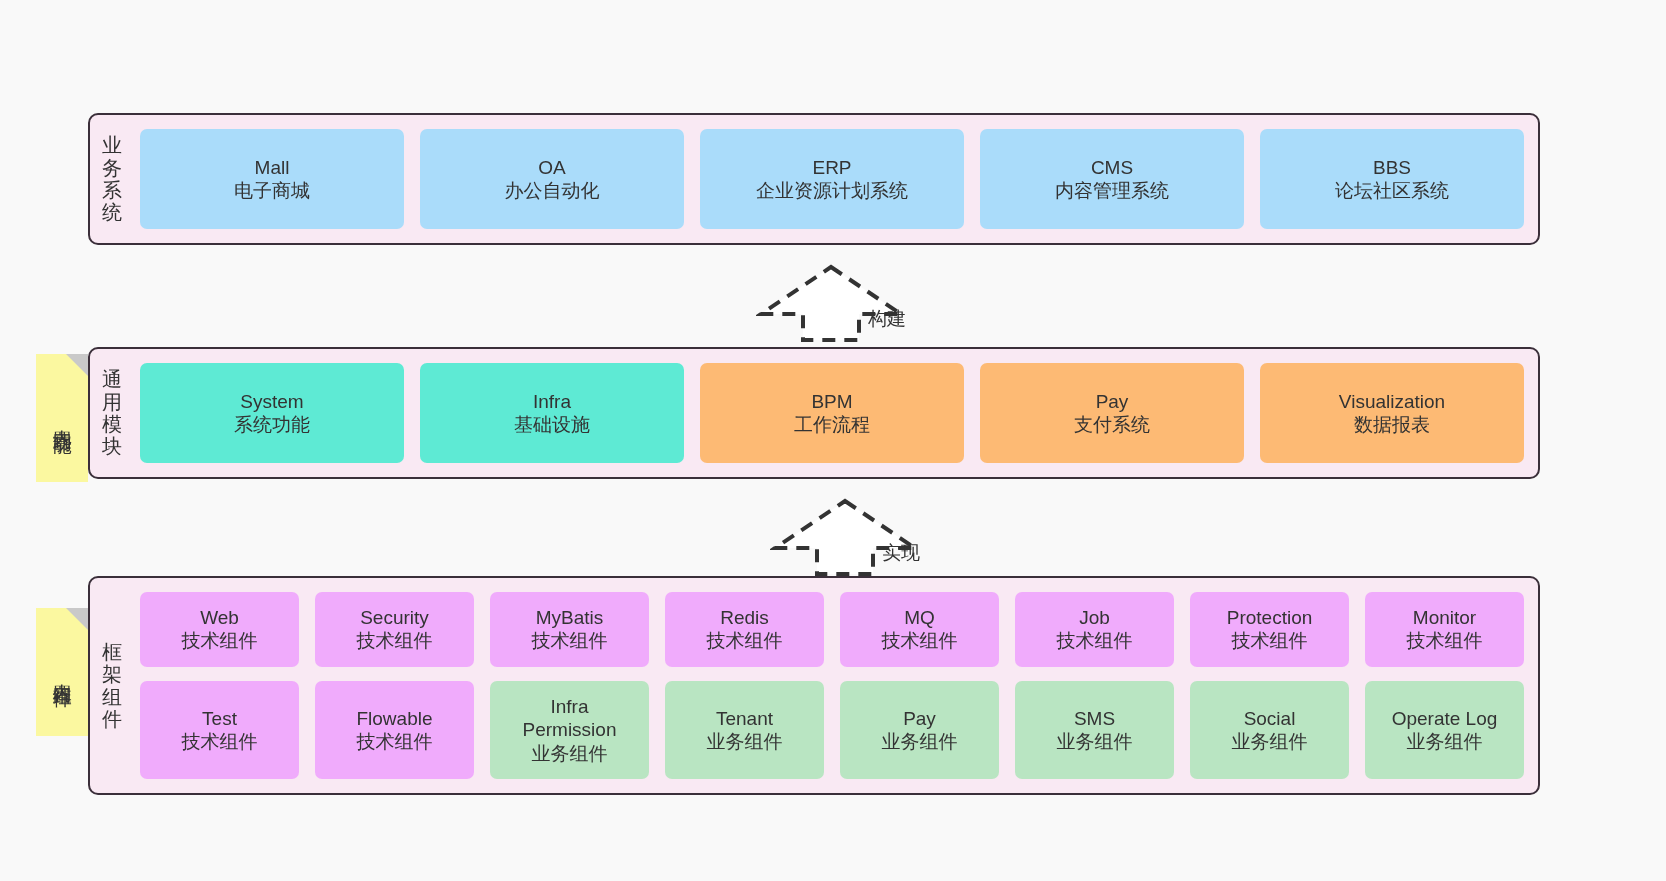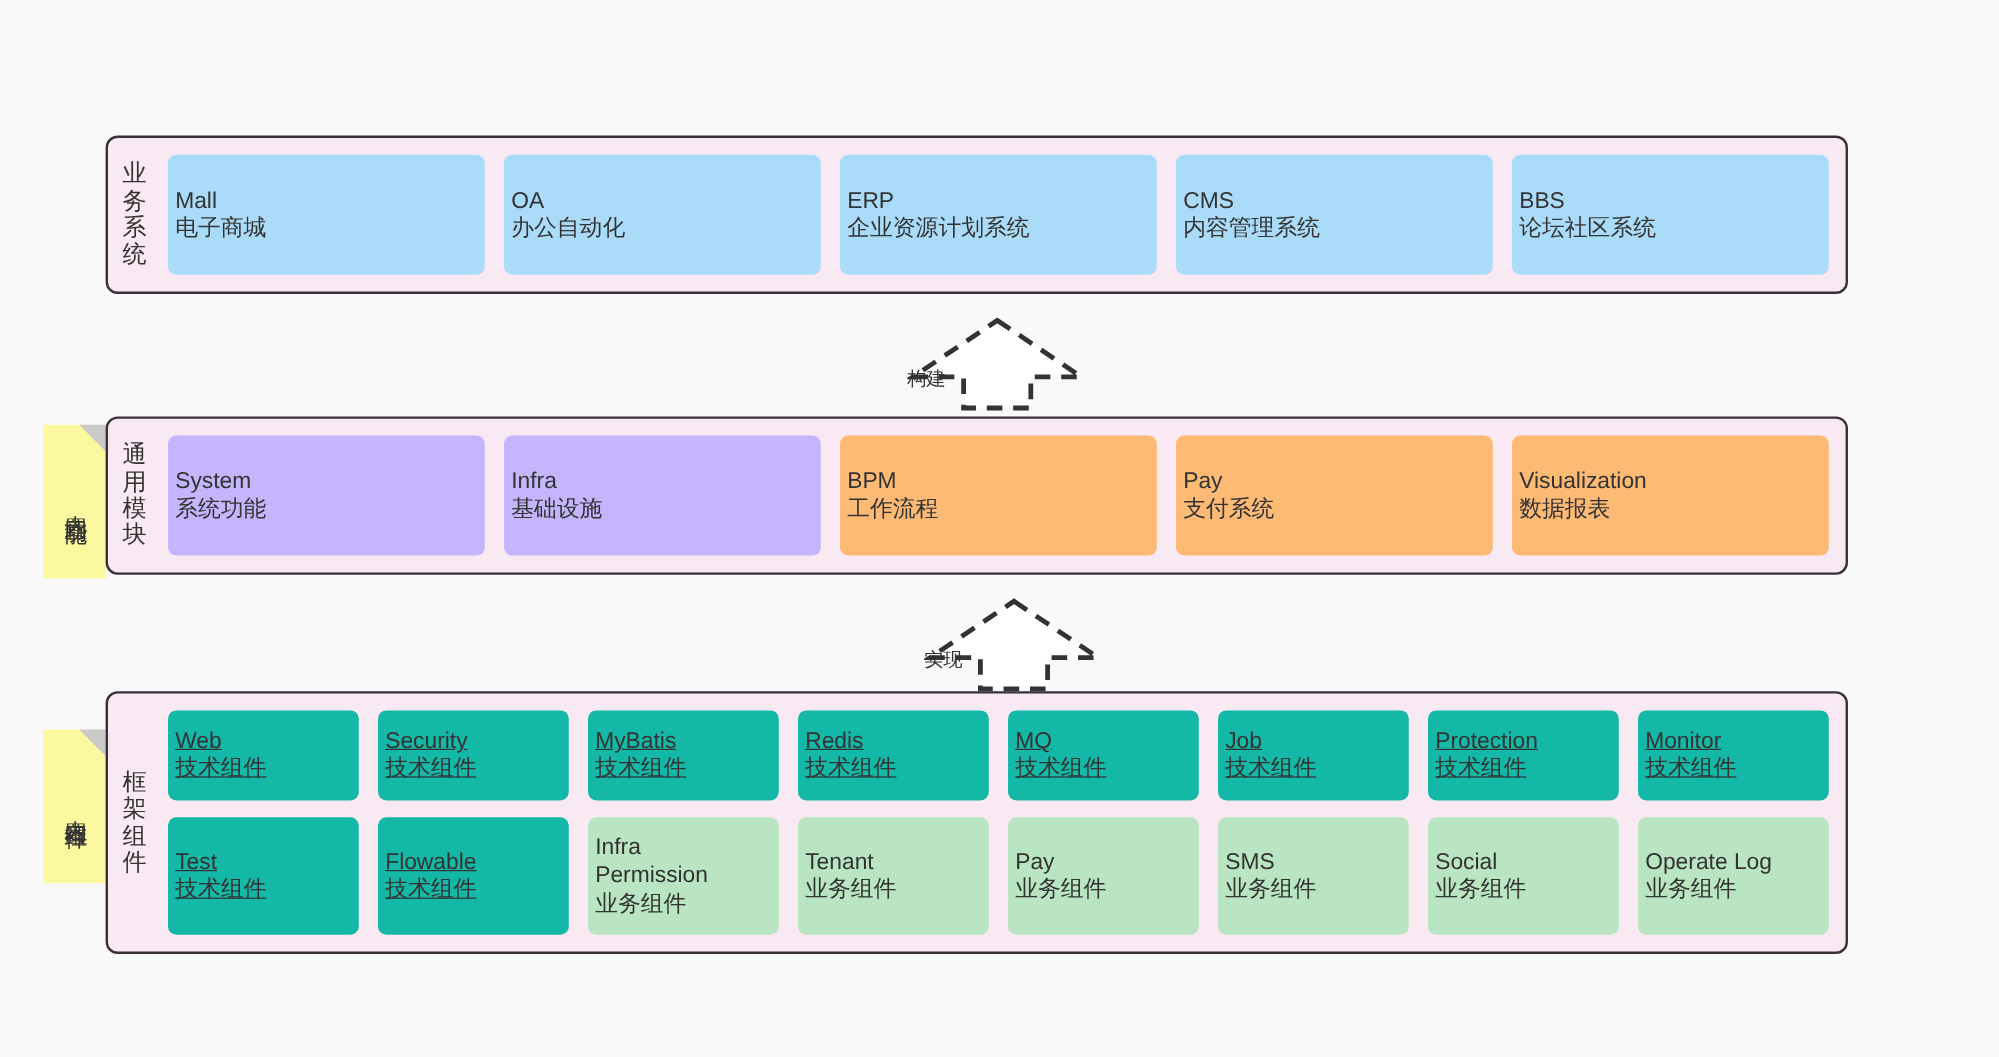--- a/index.html
+++ b/index.html
@@ -49,50 +49,50 @@
     gap: 16px;
     flex: 1 1 auto;
   }
 
   
   .card {
     flex: 1 1 0;
     border-radius: 7px;
     display: flex;
     flex-direction: column;
-    align-items: flex-start;
+    align-items: center;
     justify-content: center;
     text-align: center;
     font-size: 19px;
     line-height: 1.22;
     color: #333333;
     padding: 4px 6px;
     user-select: none;
   }
   .card .t1 { display: block; }
   .card .t2 { display: block; }
   .card .t3 { display: block; }
 
   .c-blue      { background: #aadcfa; }
-  .c-red       { background: #c4b5fd; }
+  .c-red       { background: #5eead4; }
   .c-pinklight { background: #fdba74; }
-  .c-green     { background: #14b8a6; text-decoration: underline; }
+  .c-green     { background: #f0abfc; }
   .c-greenpale { background: #b9e5c2; }
 
   
   .arrow-wrap {
     position: absolute;
     user-select: none;
   }
   .arrow-wrap svg { display: block; }
   .arrow-label {
     position: absolute;
     left: 0; right: 0;
-    text-align: left;
-    font-size: 16px;
+    text-align: right;
+    font-size: 19px;
     color: #333333;
     pointer-events: none;
   }
 
   
   .note {
     position: absolute;
     background: #fbf8a0;
     display: flex;
     flex-direction: column;

